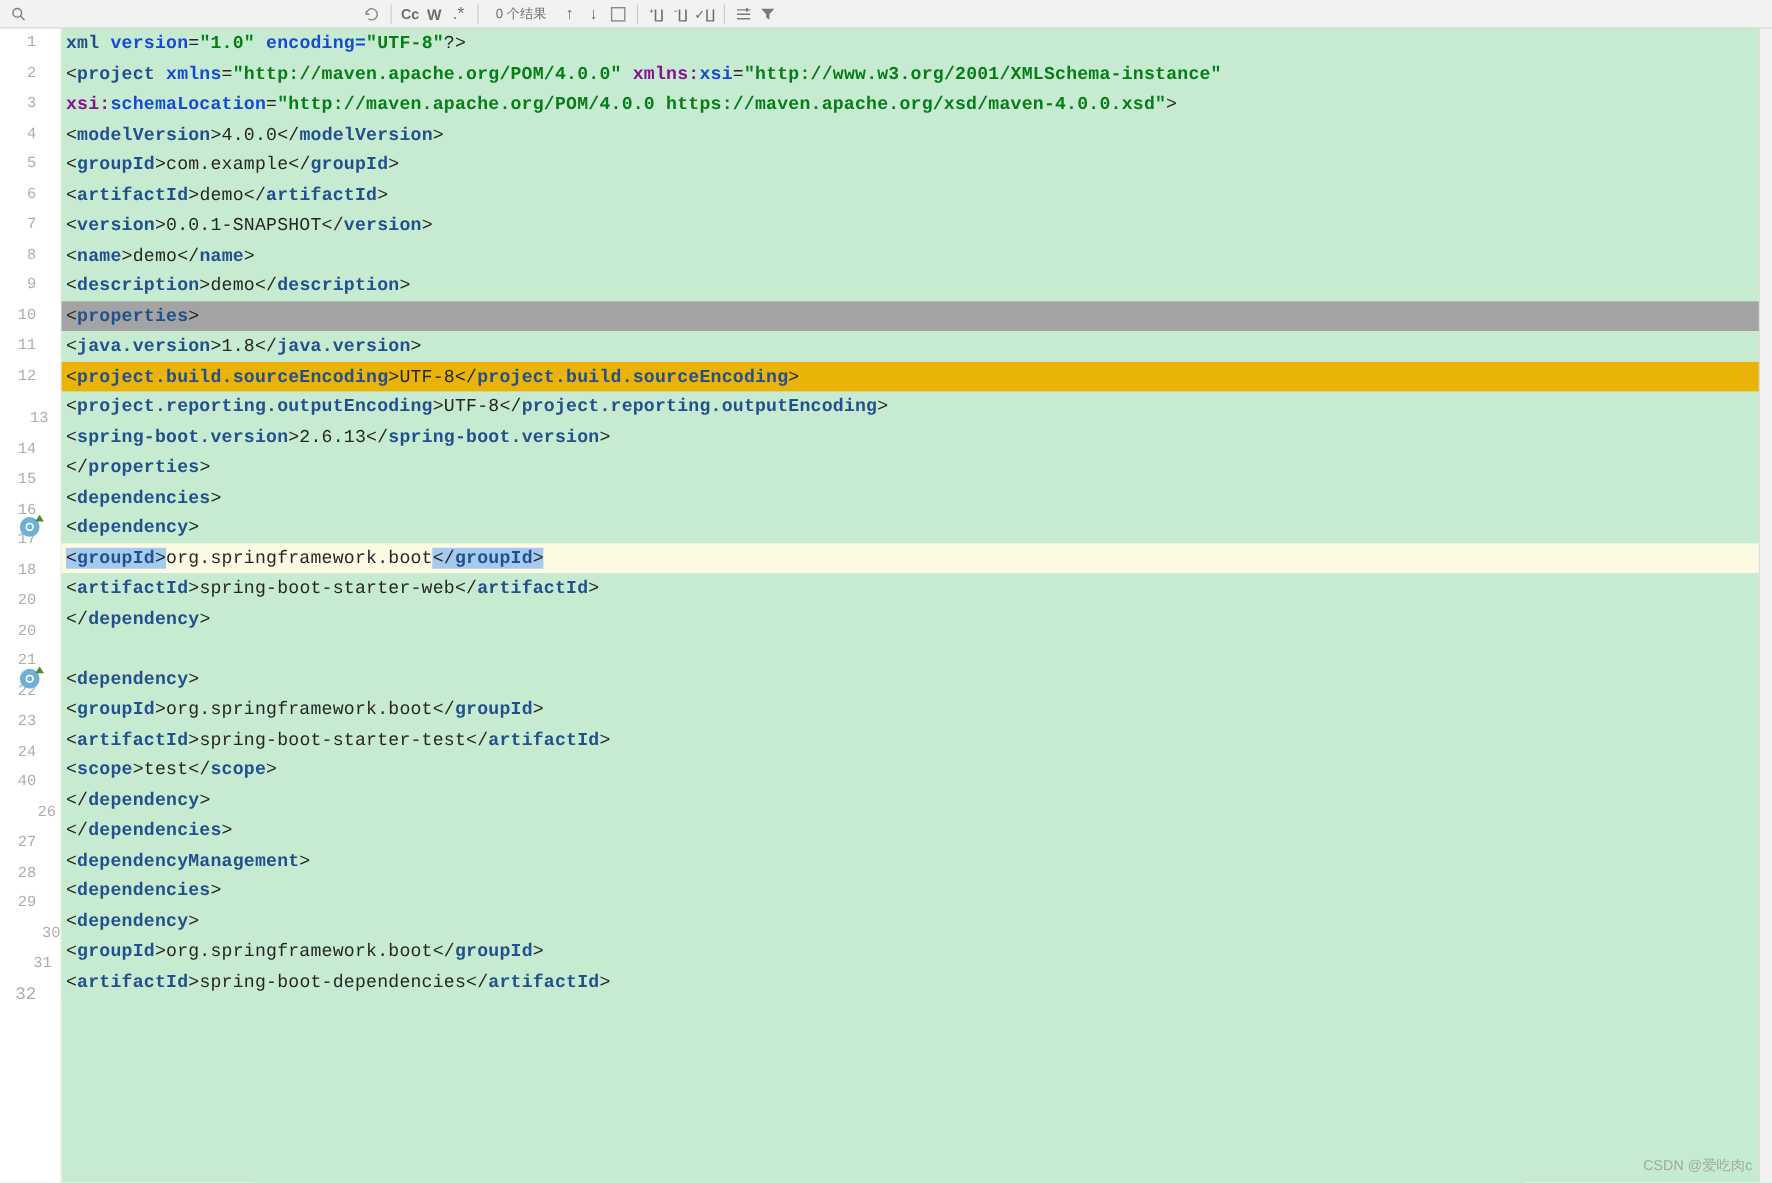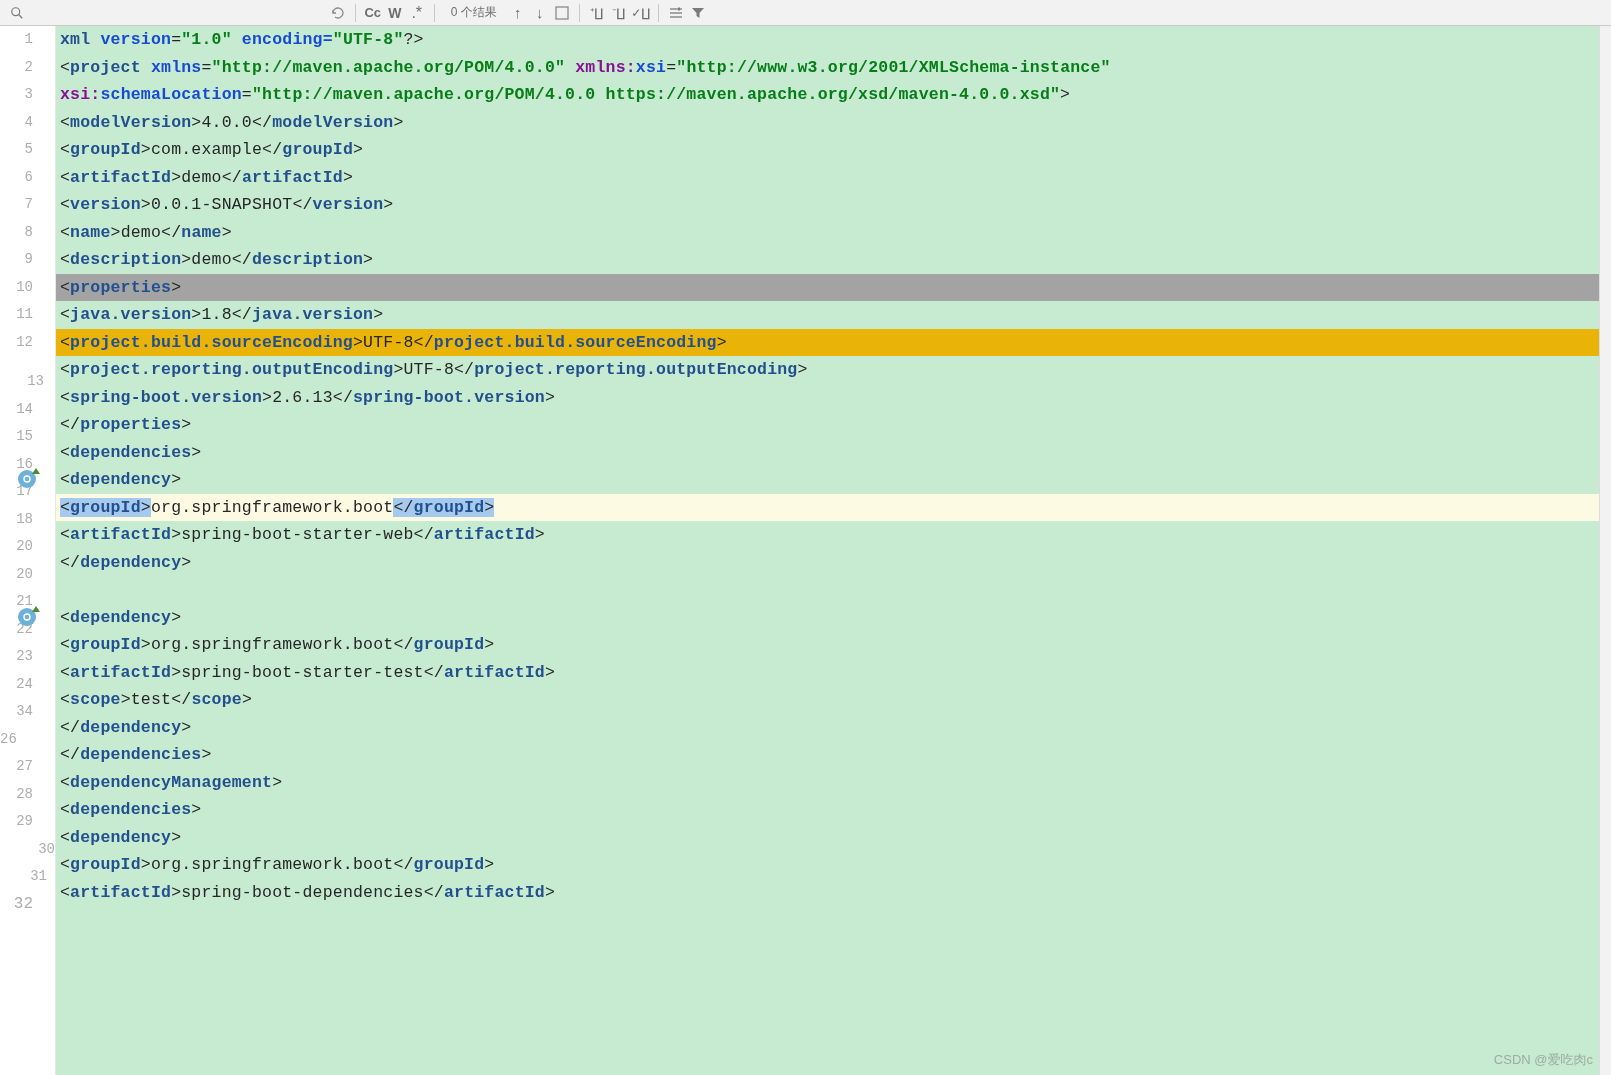--- a/index.html
+++ b/index.html
@@ -182,22 +182,22 @@
       <div style="height: 27.5px; line-height: 27.5px; text-align: right; padding-right: 22px; color: rgb(173, 173, 173); font-size: 14px; position: relative;">15</div>
       <div style="height: 27.5px; line-height: 27.5px; text-align: right; padding-right: 22px; color: rgb(173, 173, 173); font-size: 14px; position: relative;">16</div>
       <div style="height: 27.5px; line-height: 27.5px; text-align: right; padding-right: 22px; color: rgb(173, 173, 173); font-size: 14px; position: relative;">17</div>
       <div style="height: 27.5px; line-height: 27.5px; text-align: right; padding-right: 22px; color: rgb(173, 173, 173); font-size: 14px; position: relative;">18</div>
       <div style="height: 27.5px; line-height: 27.5px; text-align: right; padding-right: 22px; color: rgb(173, 173, 173); font-size: 14px; position: relative;">20</div>
       <div style="height: 27.5px; line-height: 27.5px; text-align: right; padding-right: 22px; color: rgb(173, 173, 173); font-size: 14px; position: relative;">20</div>
       <div style="height: 27.5px; line-height: 27.5px; text-align: right; padding-right: 22px; color: rgb(173, 173, 173); font-size: 14px; position: relative;">21</div>
       <div style="height: 27.5px; line-height: 27.5px; text-align: right; padding-right: 22px; color: rgb(173, 173, 173); font-size: 14px; position: relative;">22</div>
       <div style="height: 27.5px; line-height: 27.5px; text-align: right; padding-right: 22px; color: rgb(173, 173, 173); font-size: 14px; position: relative;">23</div>
       <div style="height: 27.5px; line-height: 27.5px; text-align: right; padding-right: 22px; color: rgb(173, 173, 173); font-size: 14px; position: relative;">24</div>
-      <div style="height: 27.5px; line-height: 27.5px; text-align: right; padding-right: 22px; color: rgb(173, 173, 173); font-size: 14px; position: relative;">34</div>
-      <div style="height: 27.5px; line-height: 27.5px; padding-right: 20px; color: rgb(173, 173, 173); font-size: 14px; position: relative;">26</div>
+      <div style="height: 27.5px; line-height: 27.5px; text-align: right; padding-right: 22px; color: rgb(173, 173, 173); font-size: 14px; position: relative;">40</div>
+      <div style="height: 27.5px; line-height: 27.5px; text-align: right; padding-right: 4px; color: rgb(173, 173, 173); font-size: 14px; position: relative;">26</div>
       <div style="height: 27.5px; line-height: 27.5px; text-align: right; padding-right: 22px; color: rgb(173, 173, 173); font-size: 14px; position: relative;">27</div>
       <div style="height: 27.5px; line-height: 27.5px; text-align: right; padding-right: 22px; color: rgb(173, 173, 173); font-size: 14px; position: relative;">28</div>
       <div style="height: 27.5px; line-height: 27.5px; text-align: right; padding-right: 22px; color: rgb(173, 173, 173); font-size: 14px; position: relative;">29</div>
       <div style="height: 27.5px; line-height: 27.5px; text-align: right; color: rgb(173, 173, 173); font-size: 14px; position: relative;">30</div>
       <div style="height: 27.5px; line-height: 27.5px; text-align: right; padding-right: 8px; color: rgb(173, 173, 173); font-size: 14px; position: relative;">31</div>
       <div style="height: 27.5px; line-height: 27.5px; text-align: right; padding-right: 22px; color: rgb(173, 173, 173); font-size: 16px; position: relative;">32</div>
     </div>
   <div class="code-area" id="code">
       <div class="row" style="background: rgb(199, 235, 209);">
         <div class="code"><span class="brk"><span class="kw">xml</span><span class="attr"> version</span><span class="brk">=</span><span class="str">"1.0"</span><span class="attr"> encoding=</span><span class="str">"UTF-8"</span><span class="brk">?&gt;</span></span></div>

